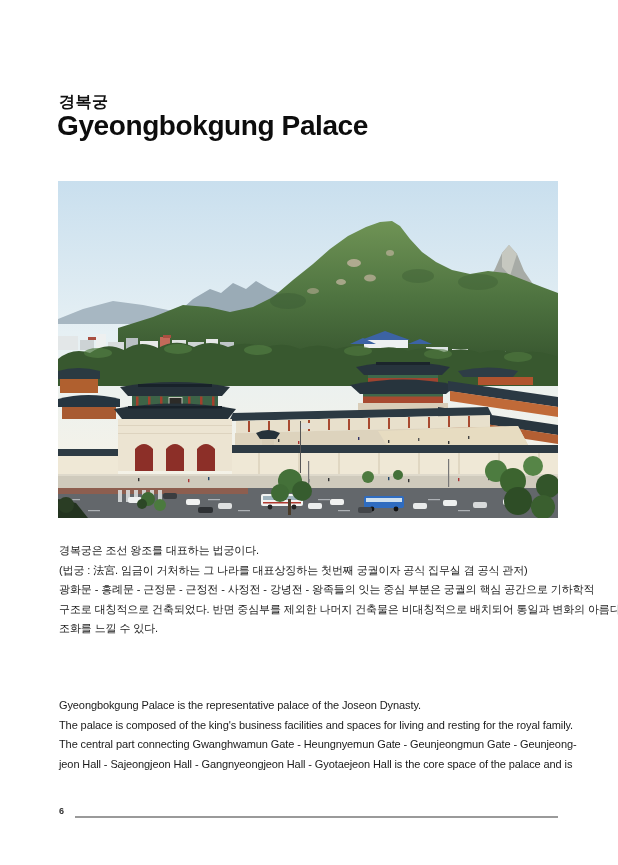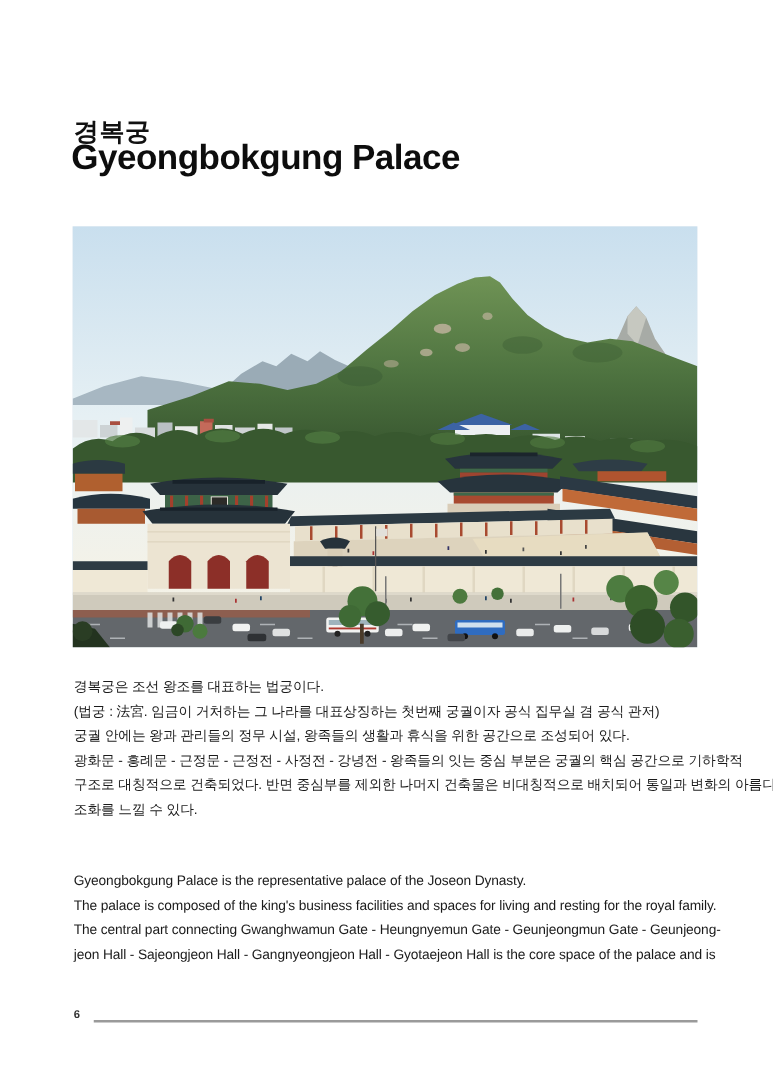--- a/index.html
+++ b/index.html
@@ -1,21 +1,21 @@
 <!DOCTYPE html>
 <html><head>
 <meta charset="utf-8">
 <style>
   html,body{margin:0;padding:0;}
   body{
     width:618px;height:865px;background:#ffffff;position:relative;overflow:hidden;
     font-family:"Liberation Sans","DejaVu Sans",sans-serif;color:#1a1a1a;
   }
   .title-ko{
-    position:absolute;left:59px;top:92px;font-size:20px;font-weight:700;color:#111;
+    position:absolute;left:59px;top:92px;font-size:16px;font-weight:700;color:#111;
     letter-spacing:0.5px;
   }
   .title-en{
     position:absolute;left:57px;top:110px;font-size:28px;font-weight:800;color:#0d0d0d;
     letter-spacing:-0.4px;
   }
   .photo{
     position:absolute;left:58px;top:181px;width:500px;height:337px;overflow:hidden;background:#dfeaf2;
   }
   .photo svg{display:block;width:500px;height:337px;}
@@ -286,21 +286,20 @@
     <circle cx="485" cy="326" r="12" fill="#3a5f2f"></circle>
     <path d="M0,318 L18,322 L30,337 L0,337 Z" fill="#23331f"></path>
     <circle cx="8" cy="324" r="8" fill="#2a3d24"></circle>
   </g>
 </svg>
 </figure>
 
 <div class="para para-ko">
   <div class="text-line">경복궁은 조선 왕조를 대표하는 법궁이다.</div>
   <div class="text-line">(법궁 : 法宮. 임금이 거처하는 그 나라를 대표상징하는 첫번째 궁궐이자 공식 집무실 겸 공식 관저)</div>
-  <div class="text-line">궁궐 안에는 왕과 관리들의 정무 시설, 왕족들의 생활과 휴식을 위한 공간으로 조성되어 있다.</div>
   <div class="text-line">광화문 - 흥례문 - 근정문 - 근정전 - 사정전 - 강녕전 - 왕족들의 잇는 중심 부분은 궁궐의 핵심 공간으로 기하학적</div>
   <div class="text-line">구조로 대칭적으로 건축되었다. 반면 중심부를 제외한 나머지 건축물은 비대칭적으로 배치되어 통일과 변화의 아름다운</div>
   <div class="text-line">조화를 느낄 수 있다.</div>
 </div>
 
 <div class="para para-en">
   <div class="text-line">Gyeongbokgung Palace is the representative palace of the Joseon Dynasty.</div>
   <div class="text-line">The palace is composed of the king's business facilities and spaces for living and resting for the royal family.</div>
   <div class="text-line">The central part connecting Gwanghwamun Gate - Heungnyemun Gate - Geunjeongmun Gate - Geunjeong-</div>
   <div class="text-line">jeon Hall - Sajeongjeon Hall - Gangnyeongjeon Hall - Gyotaejeon Hall is the core space of the palace and is</div>

